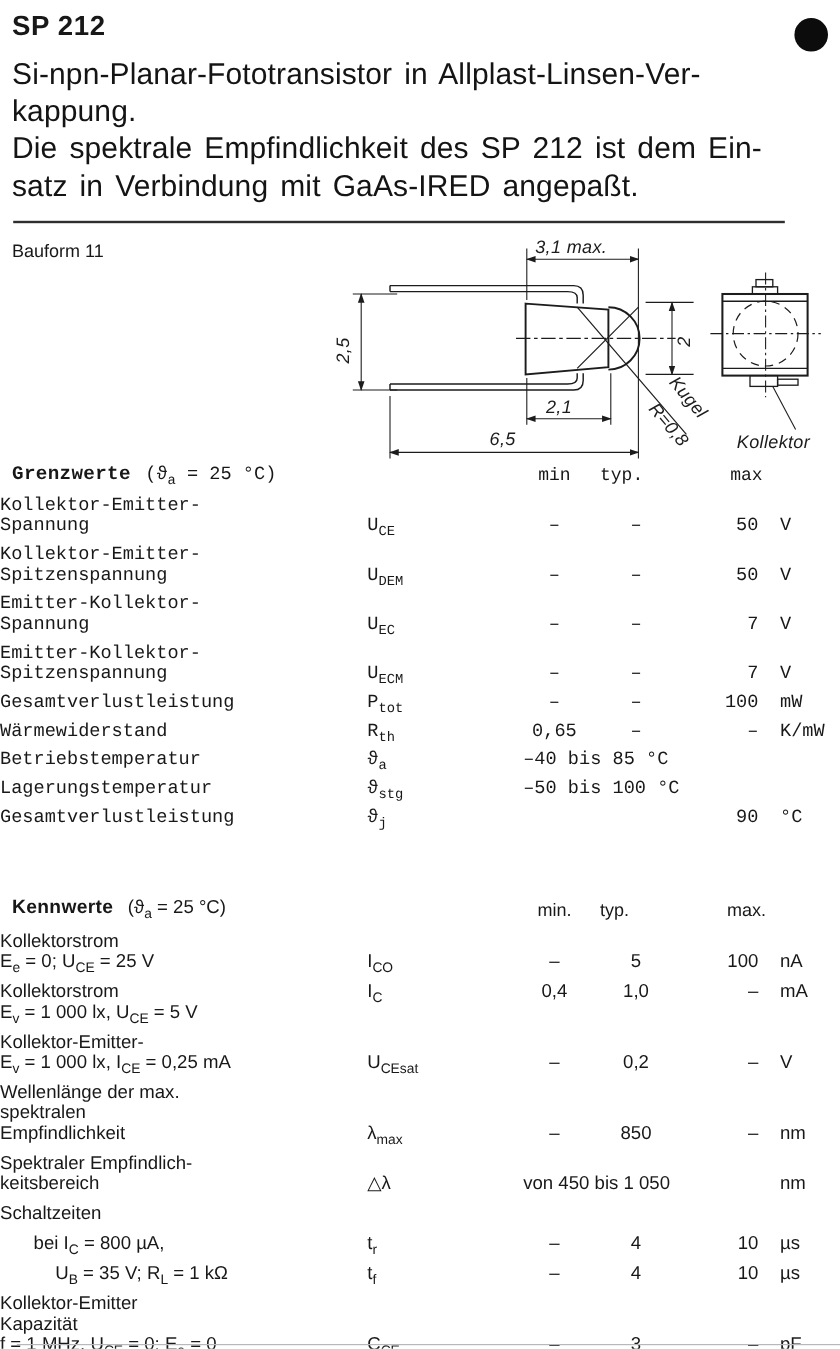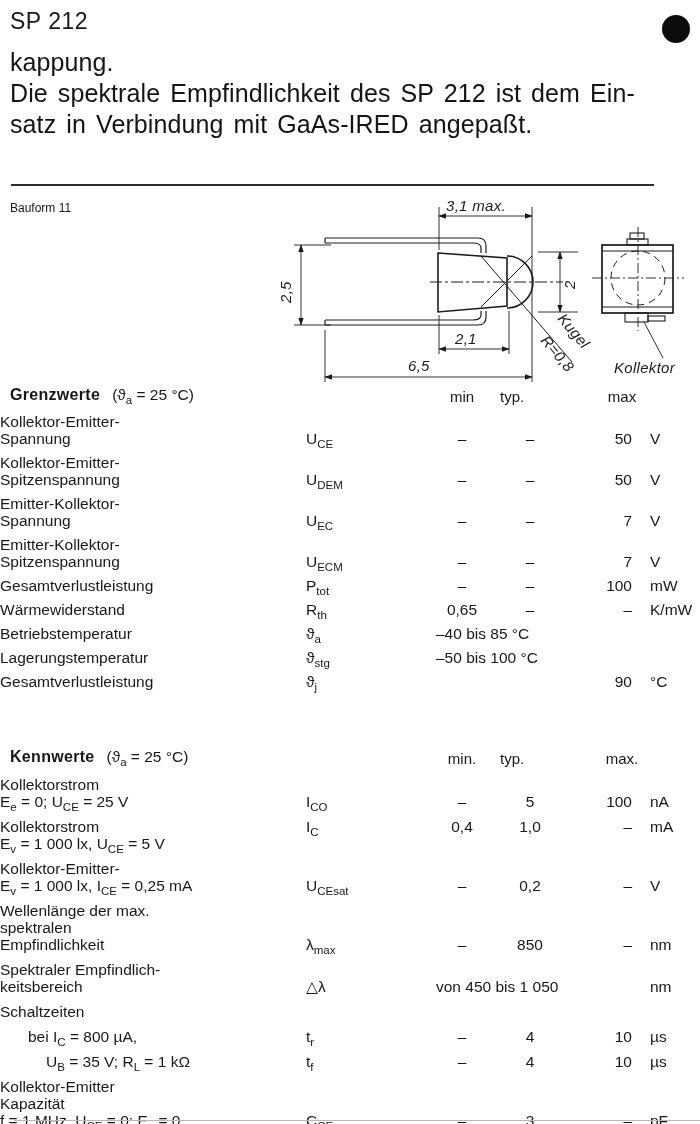--- a/index.html
+++ b/index.html
@@ -2,33 +2,33 @@
 <html><head>
 <meta charset="utf-8">
 <style>
   html,body{margin:0;padding:0;}
   body{
     width:700px;height:1124px;position:relative;background:#ffffff;
     color:#181818;font-family:"Liberation Sans","DejaVu Sans",sans-serif;
     overflow:hidden;
   }
   .abs{position:absolute;}
-  #page-title{left:10px;top:8px;font-size:23px;font-weight:400;letter-spacing:.5px;}
+  #page-title{left:10px;top:8px;font-size:23px;font-weight:700;letter-spacing:.5px;}
   #corner-dot{left:662px;top:15px;width:28px;height:28px;border-radius:50%;background:#0c0c0c;}
   #intro{left:10px;top:47px;width:690px;font-size:25px;line-height:31px;
          letter-spacing:.1px;word-spacing:3px;color:#141414;}
   #intro .iline{white-space:nowrap;height:31px;}
   #rule-top{left:11px;top:184px;width:643px;height:2px;background:#2e2e2e;}
-  #bauform-label{left:10px;top:201px;font-size:12px;}
+  #bauform-label{left:10px;top:201px;font-size:15px;}
   #drawing{left:280px;top:195px;}
   #drawing .ln{stroke:#1c1c1c;fill:none;}
   #drawing text{font-size:15px;font-style:italic;fill:#1c1c1c;letter-spacing:.3px;}
 
   .section{position:absolute;left:0;width:700px;}
-  #limits-section{top:386px;}
+  #limits-section{top:386px;font-family:Liberation Mono, monospace;}
   #kenn-section{top:748px;}
   .sec-head{position:relative;height:20px;padding-left:10px;font-size:16px;white-space:nowrap;}
   .sec-title{font-weight:700;letter-spacing:.3px;}
   .sec-cond{margin-left:12px;font-size:15.5px;}
   .hcol{position:absolute;top:2px;font-size:15px;}
   .h-min{left:432px;width:60px;text-align:center;}
   .h-typ{left:500px;width:60px;text-align:left;}
   .h-max{left:587px;width:70px;text-align:center;}
 
   .trow{position:relative;}
@@ -49,20 +49,21 @@
   sub{font-size:11.5px;line-height:0;letter-spacing:0;}
   #rule-bottom{left:14px;top:1120px;width:686px;height:1px;background:#b8b8b8;}
 </style>
 </head>
 <body>
 
 <div class="abs" id="page-title">SP 212</div>
 <div class="abs" id="corner-dot"></div>
 
 <div class="abs" id="intro">
+  <div class="iline">Si-npn-Planar-Fototransistor in Allplast-Linsen-Ver-</div>
   <div class="iline">kappung.</div>
   <div class="iline">Die spektrale Empfindlichkeit des SP 212 ist dem Ein-</div>
   <div class="iline">satz in Verbindung mit GaAs-IRED angepaßt.</div>
 </div>
 
 <div class="abs" id="rule-top"></div>
 
 <div class="abs" id="bauform-label">Bauform 11</div>
 
 <svg class="abs" id="drawing" width="420" height="195" viewBox="280 195 420 195">

